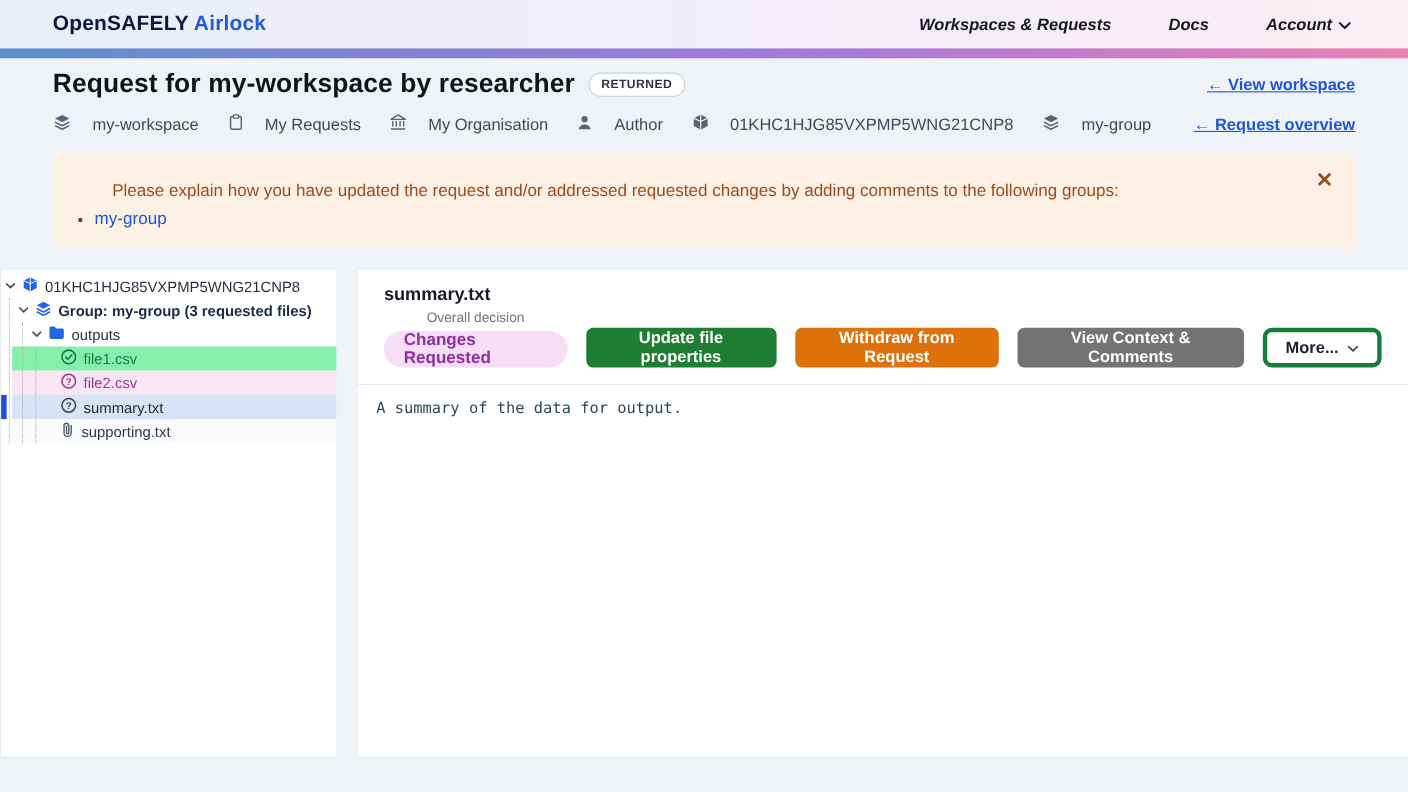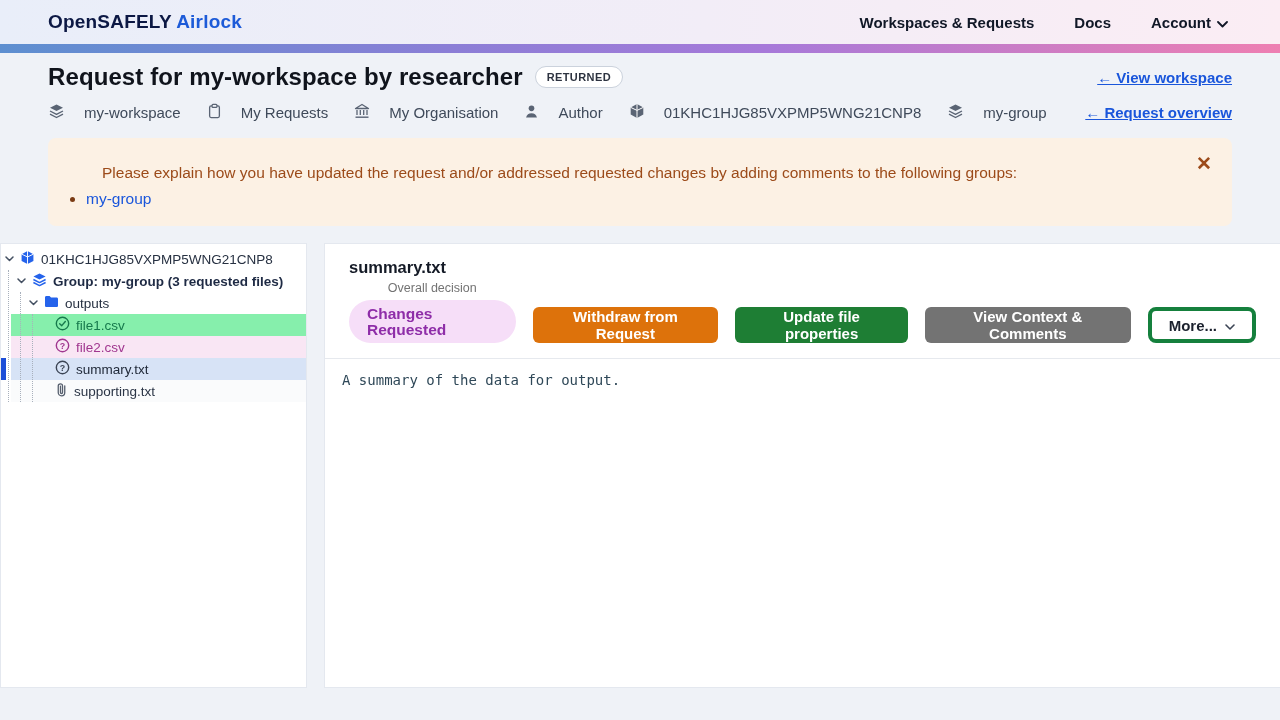--- a/index.html
+++ b/index.html
@@ -12,21 +12,21 @@
   
   .app-header {
     height:44px;
     background:linear-gradient(90deg,#E9EEF9 0%,#F2EDF7 55%,#FBEDF4 100%);
     display:flex; align-items:center; justify-content:space-between;
     padding:0 52px 0 48px;
   }
   .logo { font-size:19px; font-weight:bold; letter-spacing:.2px; cursor:pointer; }
   .logo .lp { color:#0C1844; }
   .logo .ls { color:#1D5BD8; }
-  .top-nav { display:flex; align-items:center; gap:40px; }
+  .top-nav { display:flex; align-items:center; gap:52px;font-style:italic; }
   .top-nav a { font-size:15px; font-weight:bold; color:#111827; text-decoration:none; cursor:pointer; display:flex; align-items:center; gap:6px; }
   .grad-bar { height:9px; background:linear-gradient(90deg,#5D8FD0 0%,#8B7ED6 35%,#A779D9 60%,#EE7FB2 100%); }
 
   
   .page-head { padding:10px 48px 0 48px; }
   .title-row { display:flex; align-items:center; }
   h1.page-title { font-size:24px; font-weight:bold; color:#10141C; letter-spacing:.1px; }
   .status-badge {
     margin-left:12px; font-size:11px; font-weight:bold; letter-spacing:.4px;
     color:#2D3340; background:#FFFFFF; border:1px solid #CBD2DC;
@@ -91,21 +91,21 @@
     flex:1; background:#FFFFFF; border:1px solid #E4E8EF; border-right:none;
     display:flex; flex-direction:column;
   }
   .panel-head { padding:14px 24px 0 24px; }
   h2.file-title { font-size:16.5px; font-weight:bold; color:#141A26; }
   .controls { display:flex; align-items:flex-end; gap:17px; margin-top:4px; padding-bottom:15px; }
   .decision-col { display:flex; flex-direction:column; align-items:center; gap:5px; }
   .decision-label { font-size:12.5px; color:#737373; }
   .pill {
     background:#F6DEF8; color:#8E2DA8; font-weight:bold; font-size:15.5px;
-    border-radius:999px; padding:8px 18px; line-height:1; height:43px;
+    border-radius:999px; padding:8px 18px; line-height:1; height:33px;
     display:flex; align-items:center;
   }
   .btn {
     border:none; border-radius:6px; height:36px; padding:0 17px;
     font-family:"Liberation Sans", sans-serif;
     font-size:15px; font-weight:bold; color:#FFFFFF; cursor:pointer;
     display:flex; align-items:center; gap:8px;
   }
   .btn-orange { background:#DD720B; }
   .btn-green  { background:#1E7E34; }
@@ -319,22 +319,22 @@
   <div class="gap-col"></div>
 
   <main class="main-panel">
     <div class="panel-head">
       <h2 class="file-title">summary.txt</h2>
       <div class="controls">
         <div class="decision-col">
           <span class="decision-label">Overall decision</span>
           <span class="pill">Changes Requested</span>
         </div>
+        <button class="btn btn-green">Update file properties</button>
         <button class="btn btn-orange">Withdraw from Request</button>
-        <button class="btn btn-green">Update file properties</button>
         <button class="btn btn-blue">View Context &amp; Comments</button>
         <button class="btn btn-more">
           <span>More...</span>
           <span>
             <svg width="10" height="7" viewBox="0 0 10 7">
                 <polyline points="1,1 5,5 9,1" fill="none" stroke="#3B4454" stroke-width="1.6" stroke-linecap="round" stroke-linejoin="round"></polyline>
               </svg>
           </span>
         </button>
       </div>

